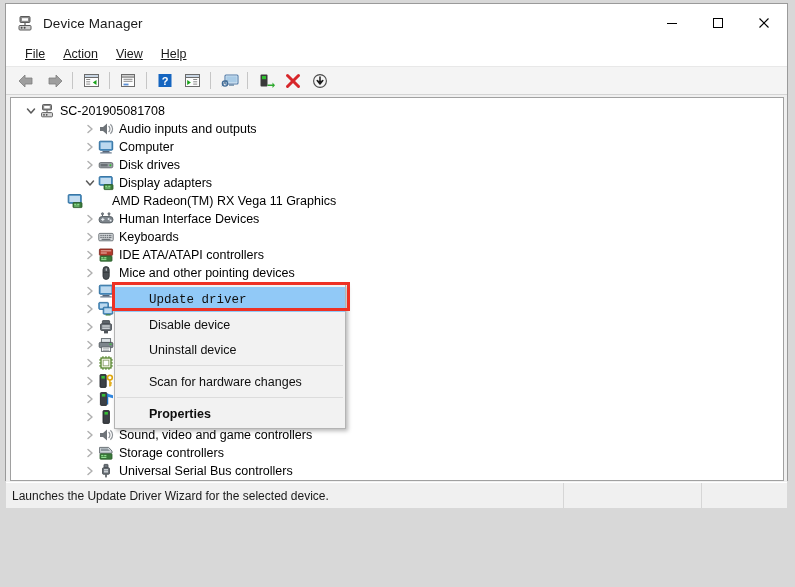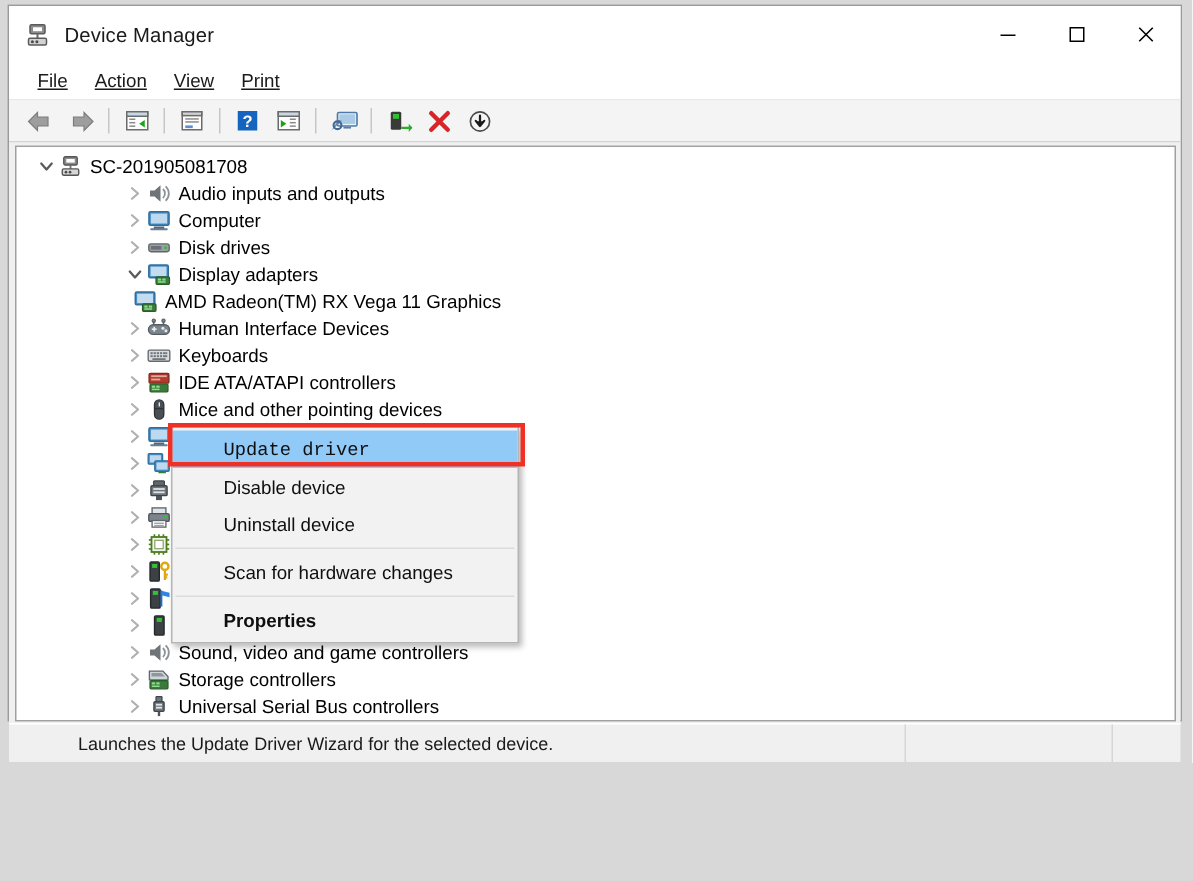--- a/index.html
+++ b/index.html
@@ -142,33 +142,32 @@
   .dev-icon {
     width: 16px; height: 16px;
     flex: 0 0 auto;
     margin-right: 5px;
     position: relative;
   }
   .row-label { line-height: 18px; }
 
   .row.level0 { padding-left: 12px; }
   .row.level1 { padding-left: 31px; margin-left: 40px; }
-  .row.level2 { padding-left: 78px; }
+  .row.level2 { padding-left: 56px; gap: 24px; }
 
   
   .statusbar {
     height: 25px;
     background: #f0f0f0;
     border-top: 1px solid #ffffff;
     display: flex;
     align-items: stretch;
     flex: 0 0 auto;
     font-size: 12px;
     color: #1a1a1a;
-    padding-left: 40px;
   }
   .status-pane {
     display: flex;
     align-items: center;
     padding-left: 6px;
     border-right: 1px solid #d6d6d6;
     box-sizing: border-box;
   }
   .sp1 { flex: 0 0 558px; }
   .sp2 { flex: 0 0 138px; }
@@ -257,21 +256,21 @@
             <line x1="10.5" y1="1.5" x2="1.5" y2="10.5" stroke="#000" stroke-width="1.1"></line>
           </svg>
         </div>
       </div>
     </div>
 
     <div class="menubar">
       <div class="menu-item">File</div>
       <div class="menu-item">Action</div>
       <div class="menu-item">View</div>
-      <div class="menu-item">Print</div>
+      <div class="menu-item">Help</div>
     </div>
 
     <div class="toolbar">
 
       <div class="tb-btn">
         <svg width="18" height="16" viewBox="0 0 18 16">
           <path d="M7 2 L1 8 L7 14 L7 11 L14 11 L14 5 L7 5 Z" fill="#9e9e9e" stroke="#7d7d7d" stroke-width=".8"></path>
         </svg>
       </div>
       <div class="tb-btn">

